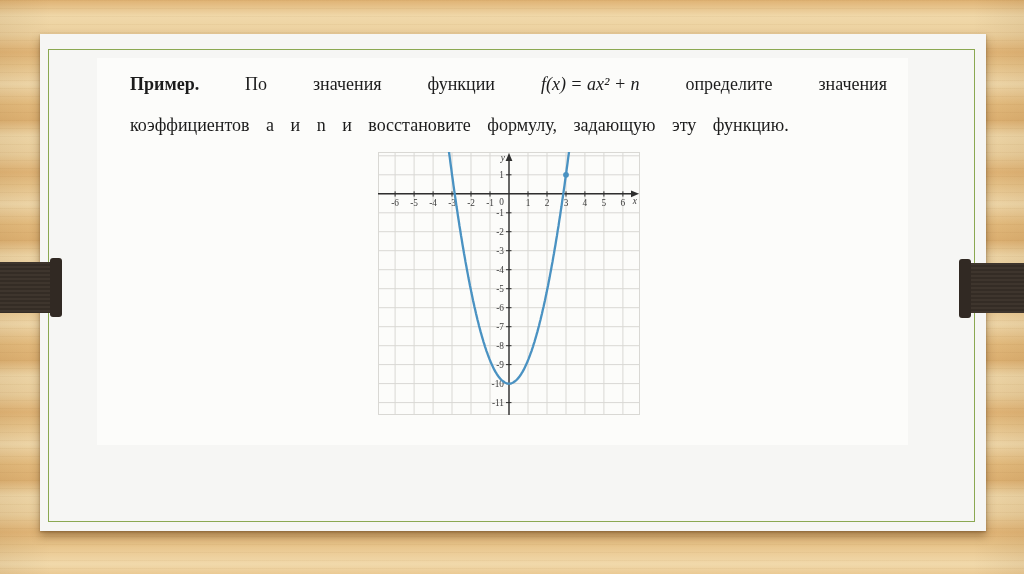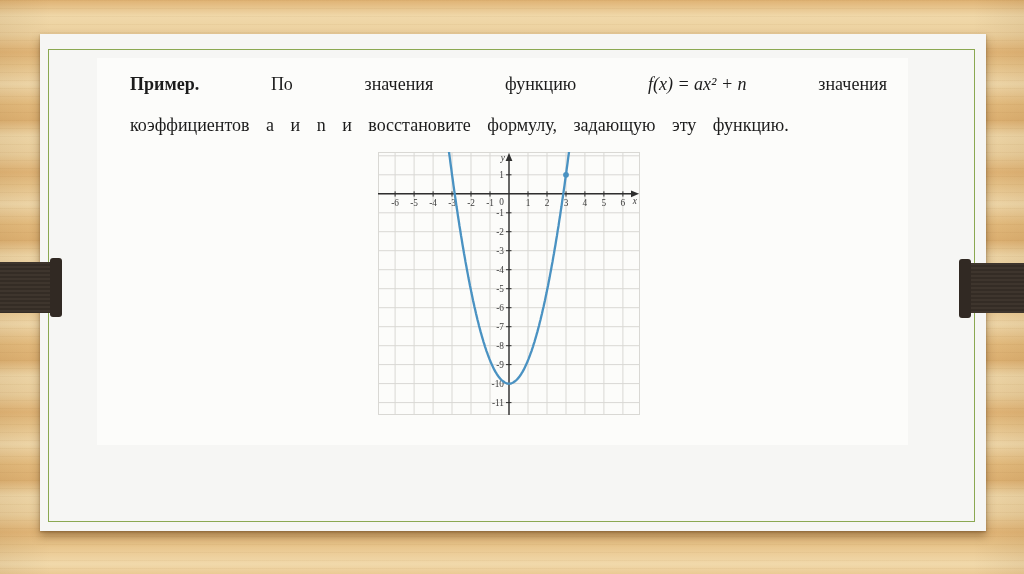--- a/index.html
+++ b/index.html
@@ -36,22 +36,23 @@
 <div class="stage">
   <div class="slide">
     <div class="green-frame"></div>
     <div class="speck"></div>
     <div class="content">
       <div class="problem">
         <div class="line1">
             <span class="bold">Пример.</span>
             <span class="normal">По</span>
             <span class="normal">значения</span>
-            <span class="normal">функцию</span>
+            <span class="normal">функции</span>
             <span class="math">f(x) = ax² + n</span>
+            <span class="normal">определите</span>
             <span class="normal">значения</span>
           </div>
         <div class="line2">коэффициентов a и n и восстановите формулу, задающую эту функцию.</div>
       </div>
       <div class="graph-wrap"><svg xmlns="http://www.w3.org/2000/svg" width="262" height="263" viewBox="0 0 262 263">
             <g>
               <line x1="17.1" y1="0" x2="17.1" y2="263" stroke="#d9d8d4" stroke-width="1"></line>
               <line x1="36.1" y1="0" x2="36.1" y2="263" stroke="#d9d8d4" stroke-width="1"></line>
               <line x1="55.1" y1="0" x2="55.1" y2="263" stroke="#d9d8d4" stroke-width="1"></line>
               <line x1="74.0" y1="0" x2="74.0" y2="263" stroke="#d9d8d4" stroke-width="1"></line>

